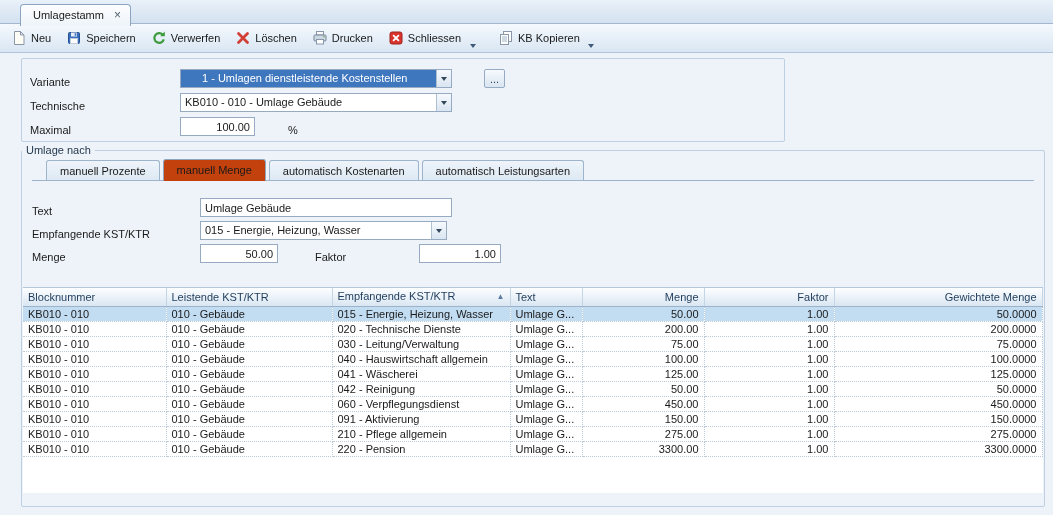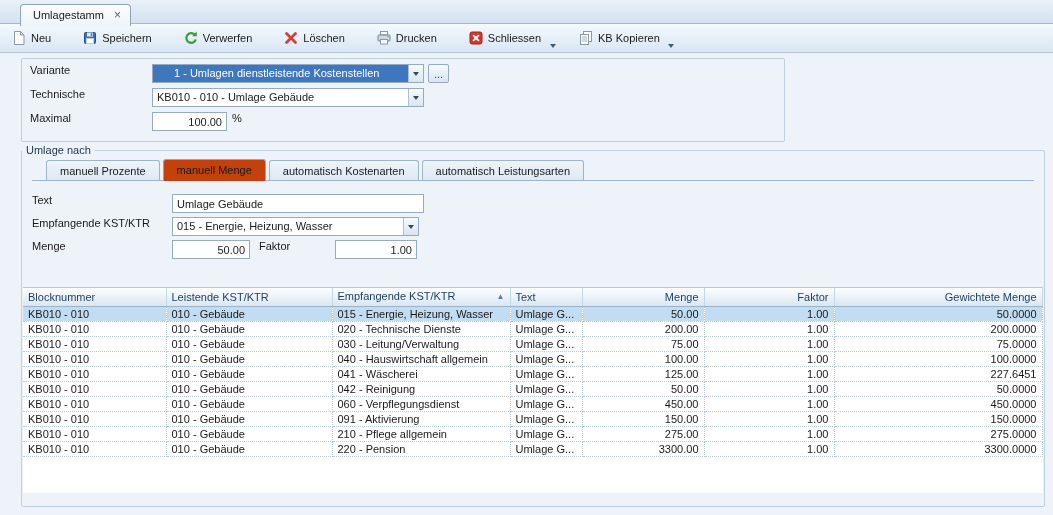--- a/index.html
+++ b/index.html
@@ -25,37 +25,37 @@
   }
   .doc-tab-label { white-space:nowrap; }
   .doc-tab-close { color:#51636f; font-size:12px; line-height:10px; cursor:default; }
 
   
   .toolbar {
     height:29px; display:flex; align-items:center; padding:0 4px;
     background:linear-gradient(#f4f9fd,#d9e6f3);
     border-bottom:1px solid #b3c6d9;
   }
-  .tb-group { display:flex; gap:17px; }
+  .tb-group { display:flex; gap:1px; }
   .tb-btn {
     display:flex; align-items:center; gap:4px; height:23px; padding:2px 6px;
     border:1px solid transparent; border-radius:2px; white-space:nowrap; cursor:default;
   }
   .tb-ic { width:16px; height:16px; display:inline-flex; }
   .tb-ic svg { display:block; }
   .tb-overflow { width:9px; height:25px; display:flex; align-items:flex-end; justify-content:center; padding-bottom:3px; cursor:default; }
   .ovf-arr { width:0; height:0; border-left:3px solid transparent; border-right:3px solid transparent; border-top:4px solid #3f5a77; }
   .tb-gap { width:14px; }
 
   
   .form-panel {
     position:absolute; top:58px; left:21px; width:764px; height:84px;
     border:1px solid #bdcfe1; border-radius:2px; padding:5px 0 0 8px;
   }
-  .form-row { display:flex; align-items:flex-start; height:24px; }
+  .form-row { display:flex; align-items:flex-end; height:24px;gap:28px; }
   .flabel { width:122px; flex:none; white-space:nowrap; }
 
   .combo { display:flex; width:272px; height:19px; border:1px solid #96abc2; background:#fff; }
   .combo-val { flex:1; padding:1px 4px; line-height:15px; white-space:nowrap; overflow:hidden; }
   .combo-val.sel { background:#3f77bf; color:#fff;padding-left:21px; }
   .combo-btn { width:15px; flex:none; display:flex; align-items:center; justify-content:center;
     background:linear-gradient(#f6fafd,#d9e5f1); border-left:1px solid #aebfd2; }
   .arr { width:0; height:0; border-left:3px solid transparent; border-right:3px solid transparent; border-top:4px solid #33475c; }
 
   .browse-btn { width:21px; height:19px; margin-left:4px; border:1px solid #96abc2; border-radius:2px;
@@ -321,21 +321,21 @@
               <td class="right">1.00</td>
               <td class="right">100.0000</td>
             </tr>
             <tr class="">
               <td>KB010 - 010</td>
               <td>010 - Gebäude</td>
               <td>041 - Wäscherei</td>
               <td>Umlage G...</td>
               <td class="right">125.00</td>
               <td class="right">1.00</td>
-              <td class="right">227.6451</td>
+              <td class="right">125.0000</td>
             </tr>
             <tr class="">
               <td>KB010 - 010</td>
               <td>010 - Gebäude</td>
               <td>042 - Reinigung</td>
               <td>Umlage G...</td>
               <td class="right">50.00</td>
               <td class="right">1.00</td>
               <td class="right">50.0000</td>
             </tr>

